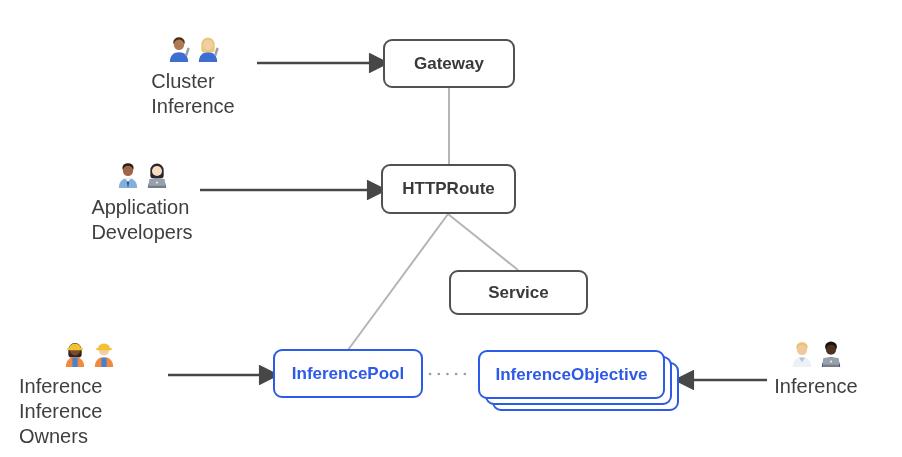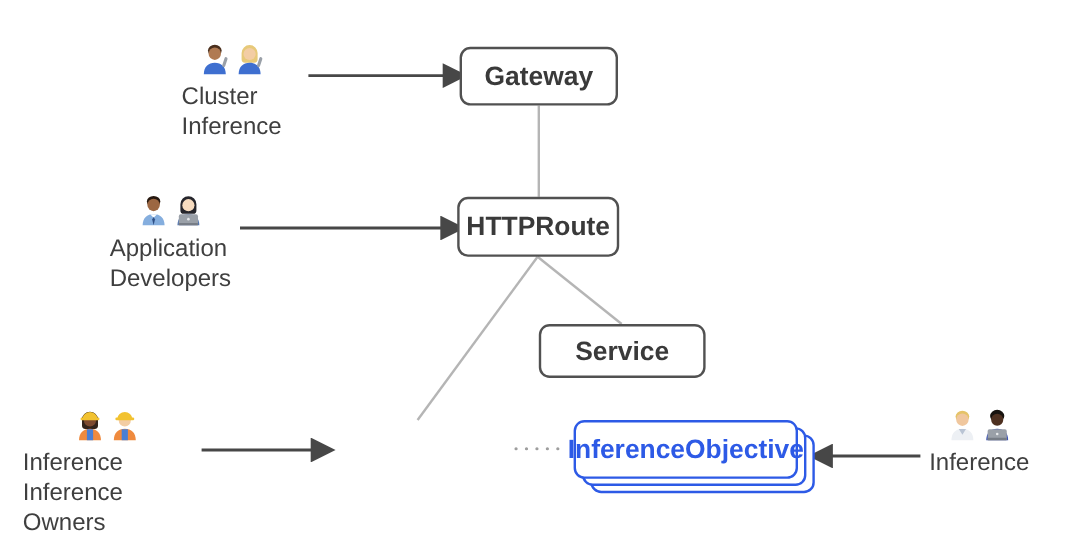--- a/index.html
+++ b/index.html
@@ -5,21 +5,21 @@
   html,body{margin:0;padding:0;background:#fff;}
   body{font-family:"Liberation Sans","DejaVu Sans",sans-serif;}
   .canvas{position:relative;width:902px;height:457px;background:var(--background,#fff);overflow:hidden;}
   svg.connectors{position:absolute;left:0;top:0;width:902px;height:457px;}
   .edge{stroke:var(--connector-line);stroke-width:2;fill:none;}
   .arrow{stroke:var(--arrow-line);stroke-width:2.3;fill:none;}
   .dotted{stroke:var(--dotted-line);stroke-width:2.6;stroke-linecap:round;stroke-dasharray:0.1 8.6;fill:none;}
   .arrowhead{fill:var(--arrow-line);}
   .node{position:absolute;box-sizing:border-box;display:flex;align-items:center;justify-content:center;
         background:#fff;border:2px solid var(--node-border);border-radius:9px;
-        font-weight:bold;font-size:22px;color:var(--node-text);}
+        font-weight:bold;font-size:17px;color:var(--node-text);}
   .node.ext{border-color:var(--extension-color);color:var(--extension-color);}
   #gateway{left:383px;top:39px;width:132px;height:49px;}
   #httproute{left:381px;top:164px;width:135px;height:50px;}
   #service{left:449px;top:270px;width:139px;height:45px;}
   #inferencepool{left:273px;top:349px;width:150px;height:49px;}
   .stack{position:absolute;left:478px;top:350px;width:187px;height:49px;}
   .stack .layer{position:absolute;box-sizing:border-box;width:187px;height:49px;background:#fff;
         border:2px solid var(--extension-color);border-radius:9px;text-align:center;}
   .stack .l3{left:14px;top:12px;}
   .stack .l2{left:7px;top:6px;}
@@ -58,20 +58,23 @@
   </div>
 
   <div class="node" id="httproute">
     <span>HTTPRoute</span>
   </div>
 
   <div class="node" id="service">
     <span>Service</span>
   </div>
 
+  <div class="node ext" id="inferencepool">
+    <span>InferencePool</span>
+  </div>
 
   <div class="stack">
     <div class="layer l3"></div>
     <div class="layer l2"></div>
     <div class="layer main node ext">
       <span>InferenceObjective</span>
     </div>
   </div>
 
   <div class="persona" id="p-cluster">

